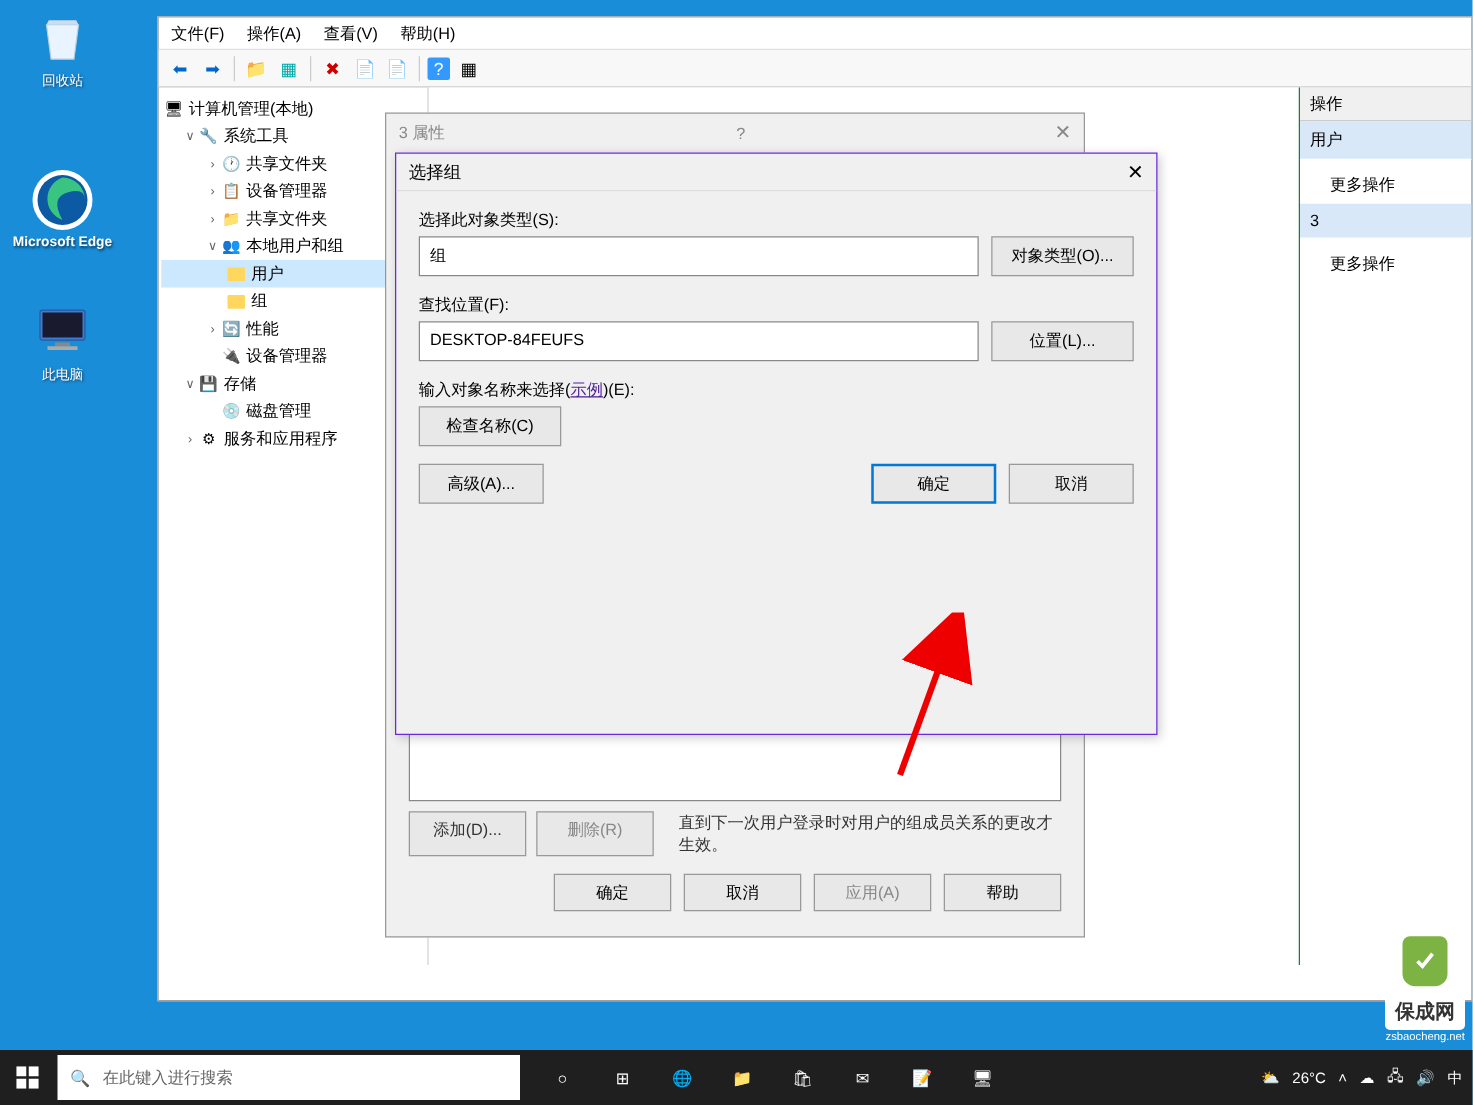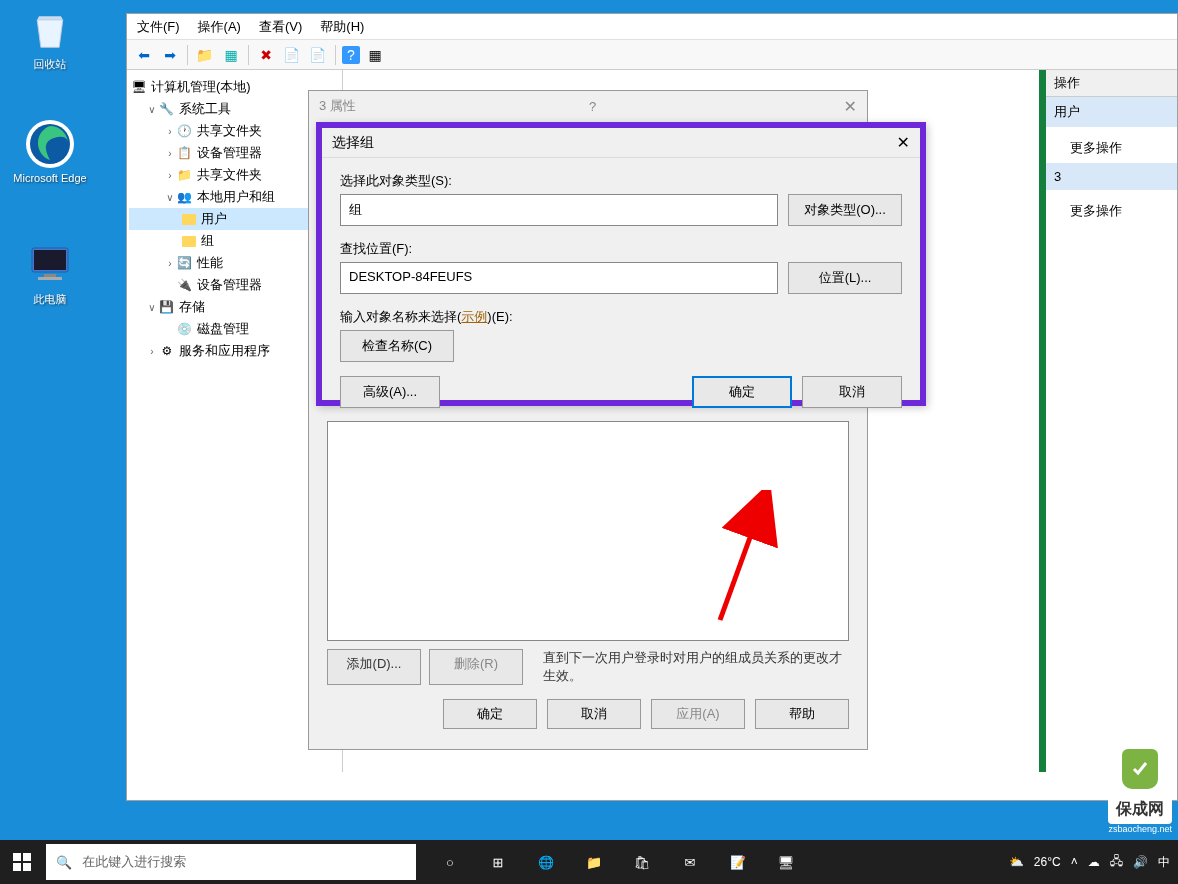--- a/index.html
+++ b/index.html
@@ -3,21 +3,21 @@
 <meta charset="utf-8">
 <style>
 * { box-sizing: border-box; margin: 0; padding: 0; font-family: "Microsoft YaHei", "Segoe UI", sans-serif; }
 body { width: 1178px; height: 884px; background: #1a8dd8; overflow: hidden; position: relative; }
 
 
 .desktop-icon { position: absolute; width: 80px; text-align: center; color: #fff; font-size: 11px; text-shadow: 1px 1px 2px rgba(0,0,0,0.6); }
 .desktop-icon .ico { width: 48px; height: 48px; margin: 0 auto 4px; display: flex; align-items: center; justify-content: center; }
 .recycle-bin { left: 10px; top: 5px; }
 .recycle-bin .ico svg { width: 44px; height: 44px; }
-.edge-icon { left: 10px; top: 120px; }
+.edge-icon { left: 10px; top: 136px; font-weight: bold; }
 .edge-icon .ico { background: #fff; border-radius: 50%; }
 .thispc-icon { left: 10px; top: 240px; }
 
 
 .main-window { position: absolute; left: 126px; top: 13px; width: 1052px; height: 788px; background: #fff; border: 1px solid #a0a0a0; }
 .titlebar { height: 28px; background: #fff; display: flex; align-items: center; padding: 0 6px; border-bottom: 1px solid #e0e0e0; font-size: 12px; color: #999; }
 .titlebar .wicon { width: 16px; height: 16px; margin-right: 6px; background: #5a8dc8; }
 .titlebar-btns { margin-left: auto; display: flex; gap: 18px; color: #666; }
 .titlebar-btns span { cursor: pointer; }
 
@@ -33,48 +33,48 @@
 .tree-row { display: flex; align-items: center; height: 22px; white-space: nowrap; }
 .tree-row .exp { width: 14px; text-align: center; color: #666; font-size: 10px; }
 .tree-row .tico { width: 16px; height: 16px; margin-right: 4px; display: inline-flex; align-items: center; justify-content: center; font-size: 12px; }
 .tree-row.selected { background: #cce8ff; }
 .tree-row.lvl0 { padding-left: 2px; }
 .tree-row.lvl1 { padding-left: 16px; }
 .tree-row.lvl2 { padding-left: 34px; }
 .tree-row.lvl3 { padding-left: 52px; }
 
 .center { flex: 1; background: #fff; }
-.actions { width: 138px; border-left: 7px solid #15803d; font-size: 13px; }
+.actions { width: 138px; border-left: 1px solid #15803d; font-size: 13px; }
 .actions-header { background: #f0f0f0; padding: 4px 8px; border-bottom: 1px solid #ccc; }
 .actions-item { padding: 6px 8px; background: #d8e8f8; border-bottom: 1px solid #fff; }
 .actions-sub { padding: 11px 8px 6px 24px; }
 
 
 .props-dialog { position: absolute; left: 308px; top: 90px; width: 560px; height: 660px; background: #f0f0f0; border: 1px solid #999; }
 .props-title { height: 30px; display: flex; align-items: center; padding: 0 10px; font-size: 13px; color: #888; }
 .props-title .close { margin-left: auto; color: #888; font-size: 16px; }
 .props-title .help { margin-left: auto; color: #888; margin-right: 14px; }
 .listbox { margin: 0 18px; height: 220px; background: #fff; border: 1px solid #888; }
 .hint-text { margin: 8px 18px; font-size: 13px; color: #333; display: flex; }
 .hint-text .h-left { width: 200px; display: flex; gap: 8px; }
 .btn { background: #e8e8e8; border: 1px solid #999; padding: 5px 0; font-size: 13px; text-align: center; cursor: pointer; min-width: 94px; }
 .btn.disabled { color: #888; }
 .props-btns { display: flex; gap: 10px; justify-content: flex-end; margin: 14px 18px; }
 
 
-.select-dialog { position: absolute; left: 316px; top: 122px; width: 610px; height: 284px; background: #f0f0f0; border: 6px solid #6d28d9; z-index: 10; box-shadow: 2px 2px 8px rgba(0,0,0,0.2); }
+.select-dialog { position: absolute; left: 316px; top: 122px; width: 610px; height: 466px; background: #f0f0f0; border: 1px solid #6d28d9; z-index: 10; box-shadow: 2px 2px 8px rgba(0,0,0,0.2); }
 .sel-title { height: 30px; display: flex; align-items: center; padding: 0 10px; font-size: 14px; border-bottom: 1px solid #ddd; }
 .sel-title .close { margin-left: auto; font-size: 16px; cursor: pointer; }
 .sel-body { padding: 14px 18px; font-size: 13px; }
 .sel-label { margin-bottom: 4px; }
 .sel-row { display: flex; gap: 10px; align-items: flex-start; margin-bottom: 14px; }
 .sel-input { flex: 1; background: #fff; border: 1px solid #888; padding: 6px 8px; height: 32px; }
 .sel-textarea { flex: 1; background: #fff; border: 1px solid #888; padding: 6px 8px; height: 90px; font-size: 13px; text-decoration: underline; }
 .sel-btn { width: 114px; background: #e8e8e8; border: 1px solid #999; height: 32px; display: flex; align-items: center; justify-content: center; cursor: pointer; }
-.sel-link { color: #a16207; text-decoration: underline; }
+.sel-link { color: #4c1d95; text-decoration: underline; }
 .sel-footer { display: flex; margin-top: 14px; }
 .sel-footer .left { }
 .sel-footer .right { margin-left: auto; display: flex; gap: 10px; }
 .sel-footer .btn2 { width: 100px; height: 32px; background: #e8e8e8; border: 1px solid #999; display: flex; align-items: center; justify-content: center; cursor: pointer; }
 .sel-footer .btn-ok { border: 2px solid #0078d7; }
 
 
 .arrow { position: absolute; left: 700px; top: 490px; z-index: 20; pointer-events: none; }
 
 

